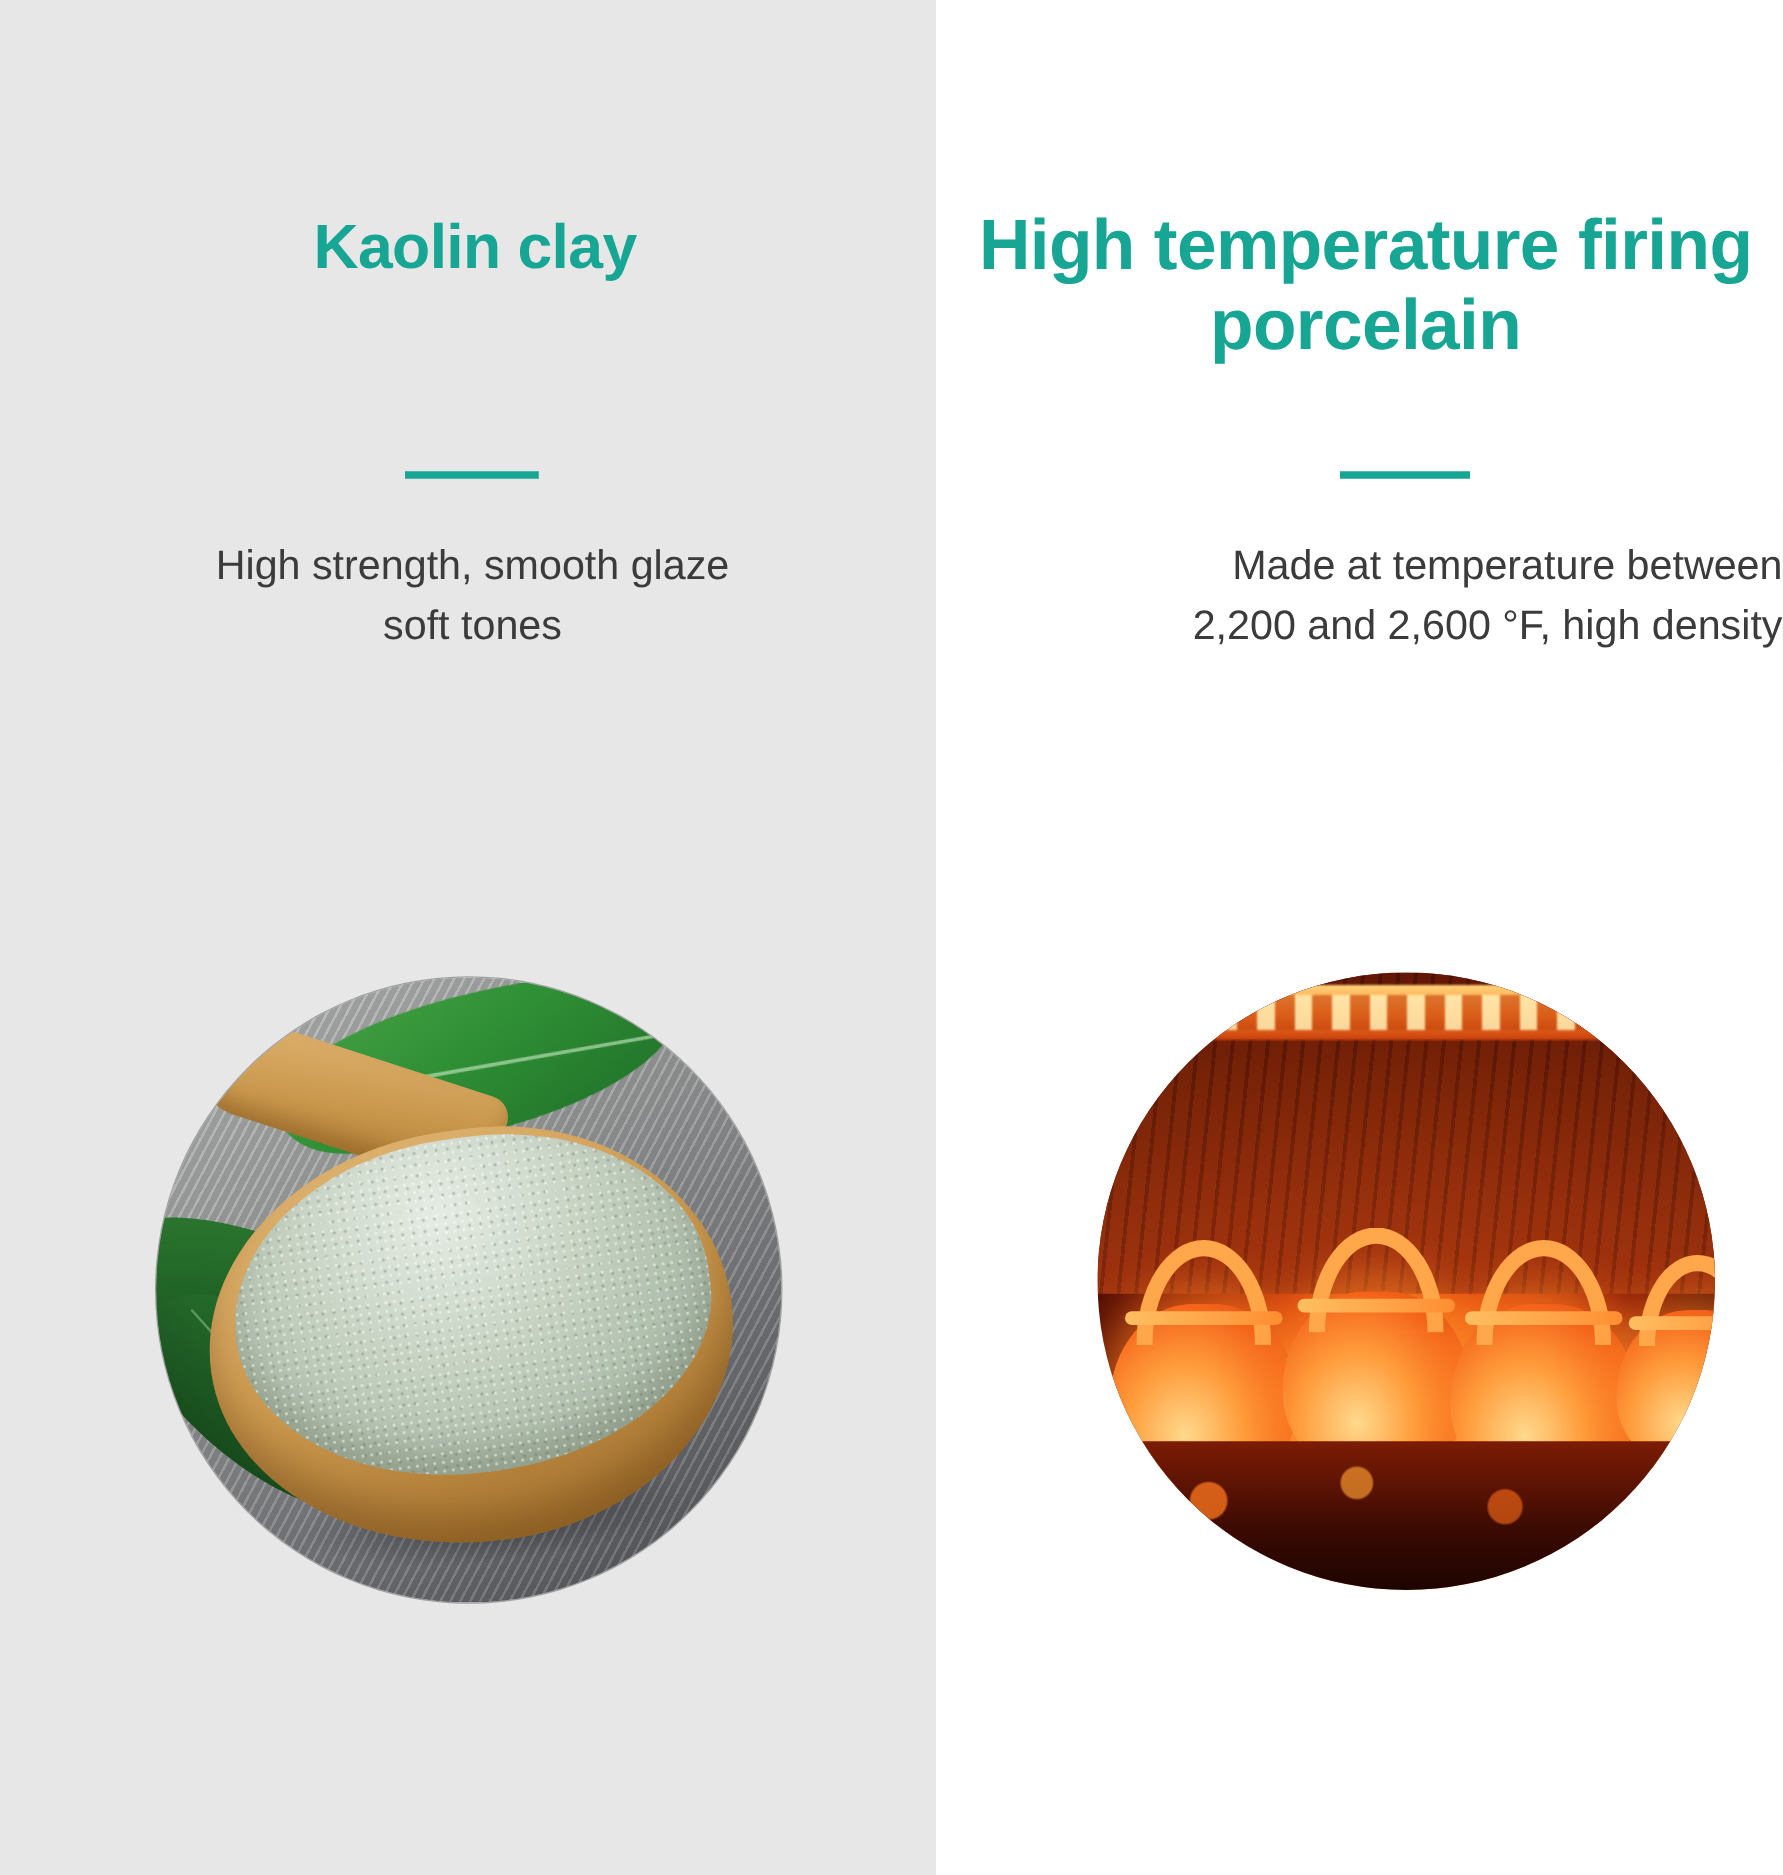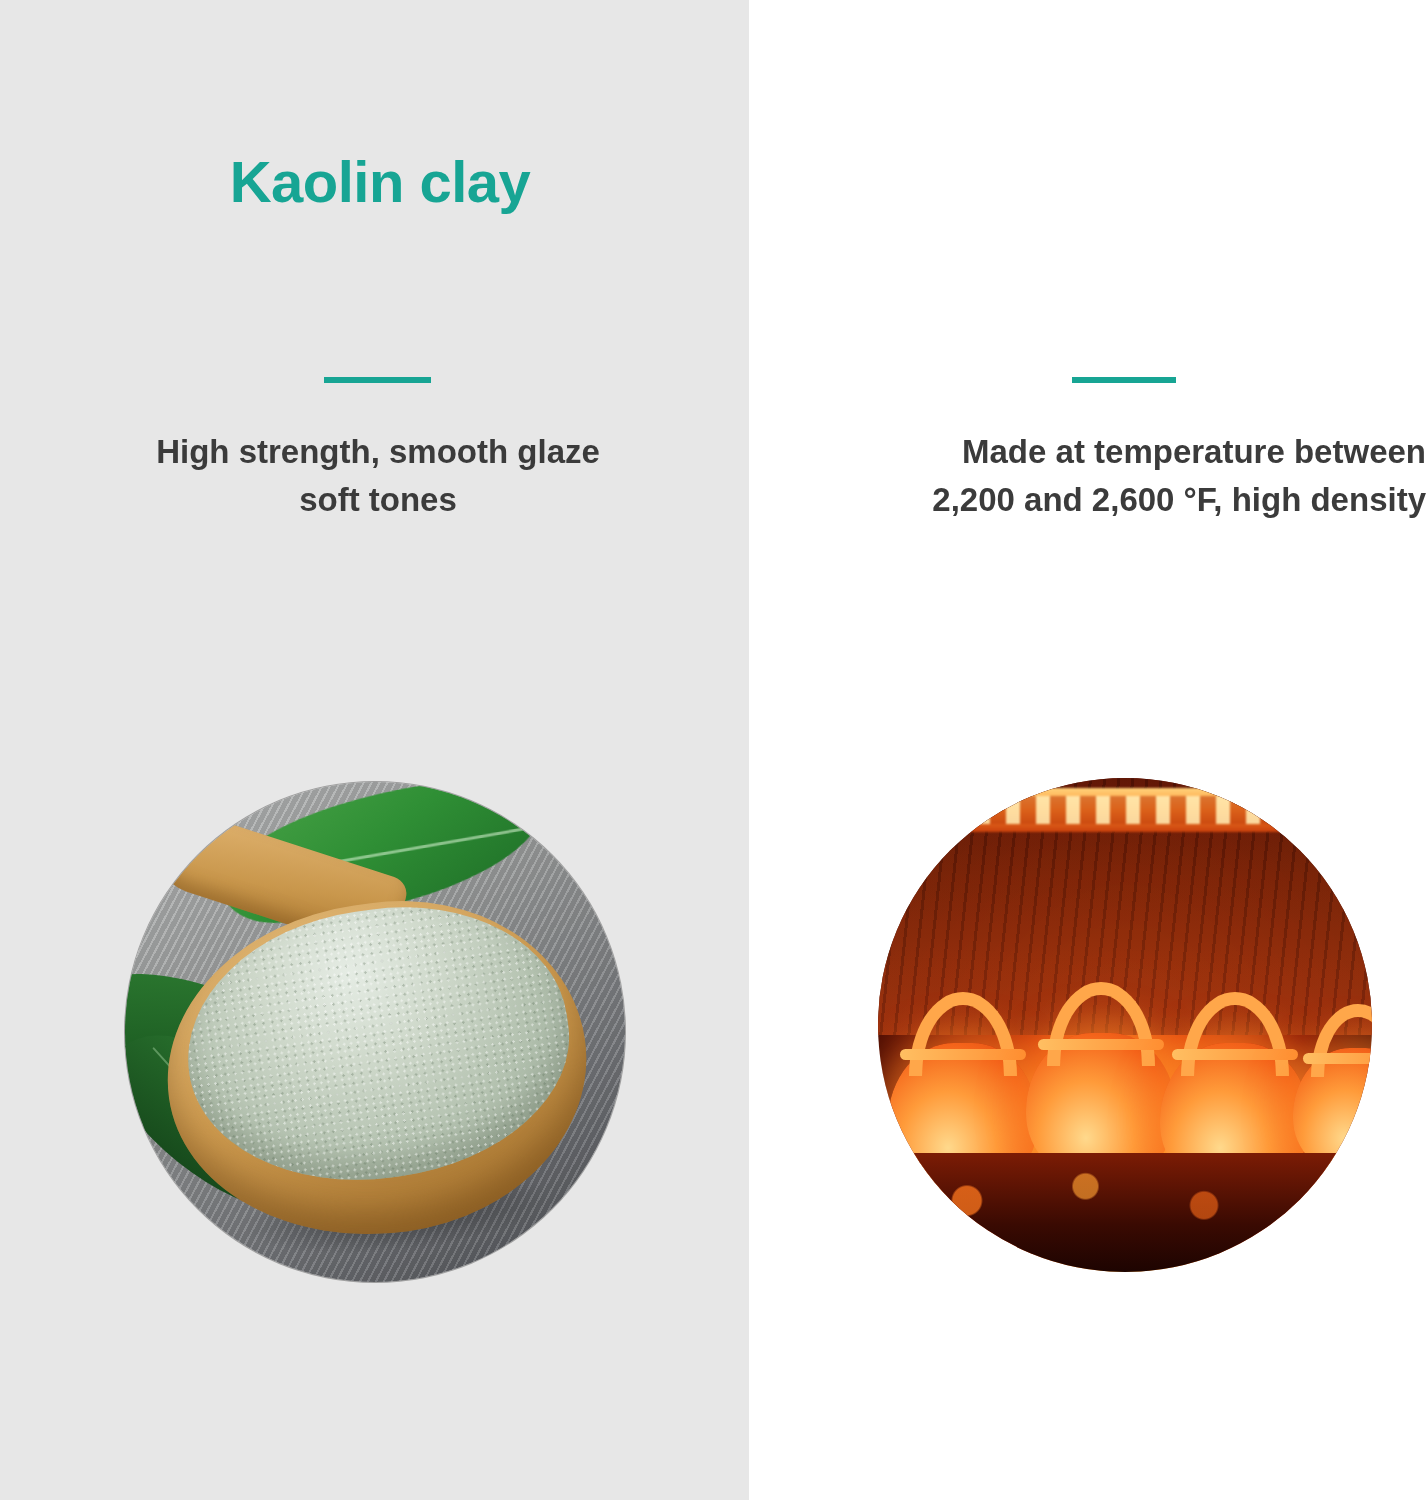--- a/index.html
+++ b/index.html
@@ -38,23 +38,23 @@
     position: absolute;
     color: #17a594;
     font-weight: bold;
     letter-spacing: -0.5px;
     text-align: center;
     line-height: 1.12;
     margin: 0;
   }
   .heading-left {
     left: 60px;
-    top: 150px;
+    top: 169px;
     width: 640px;
-    font-size: 58px;
+    font-size: 50px;
   }
   .heading-right {
     left: 770px;
     top: 165px;
     width: 645px;
     font-size: 57px;
   }
 
   
   .accent-rule {
@@ -73,21 +73,20 @@
     width: 104px;
   }
 
   
   .body-copy {
     position: absolute;
     color: #3b3b3b;
     font-size: 33px;
     line-height: 1.44;
     margin: 0;
-    font-weight: bold;
   }
   .body-left {
     left: 60px;
     top: 428px;
     width: 636px;
     text-align: center;
   }
   .body-right {
     left: 826px;
     top: 428px;
@@ -328,20 +327,24 @@
       <div class="clay-leaf lowleft"></div>
       <div class="clay-shadow"></div>
       <div class="clay-handle"></div>
       <div class="clay-bowl"></div>
       <div class="clay-powder"></div>
     </div>
   </div>
 
   <div class="panel panel-right"></div>
 
+  <h2 class="heading heading-right">
+    <span class="line">High temperature</span>
+    <span class="line">firing porcelain</span>
+  </h2>
 
   <div class="accent-rule accent-right"></div>
 
   <p class="body-copy body-right">
     <span class="line">Made at temperature between</span>
     <span class="line">2,200 and 2,600 °F, high density</span>
   </p>
 
   <div class="photo photo-kiln">
     <div class="photo-inner">

